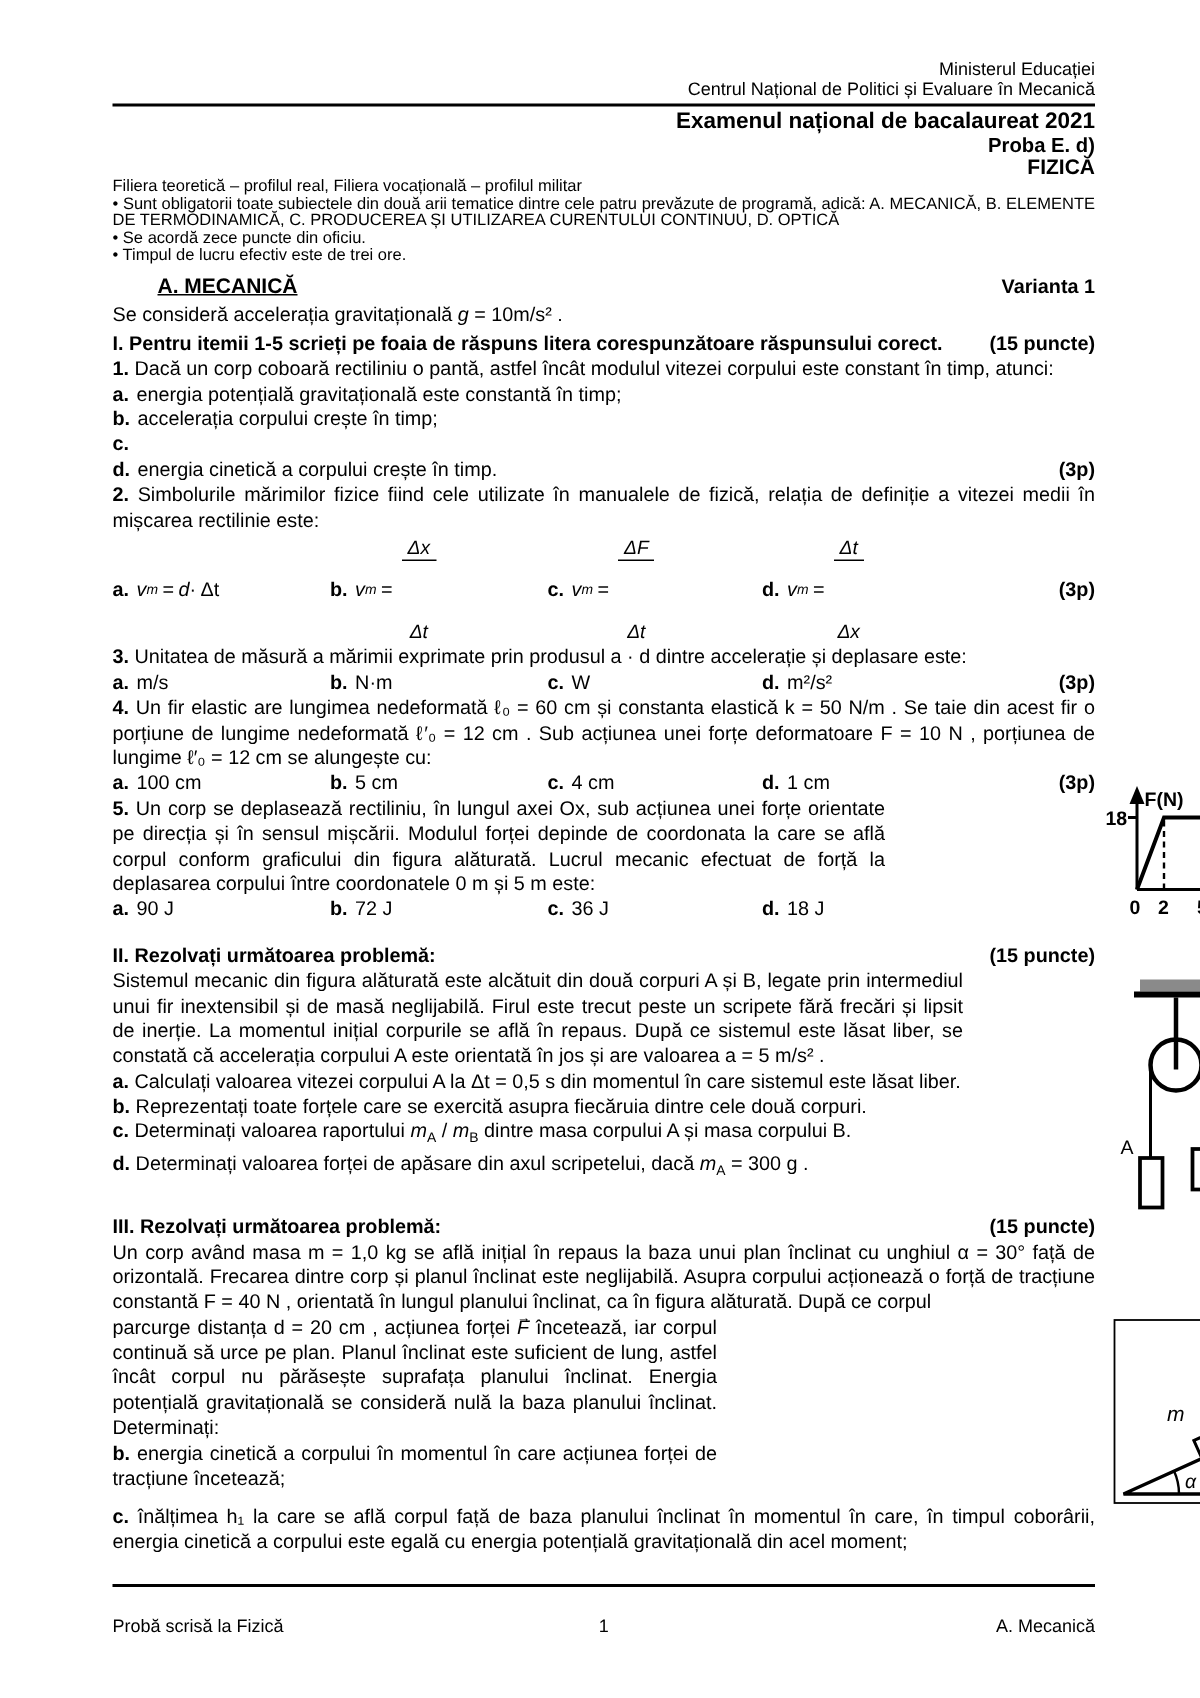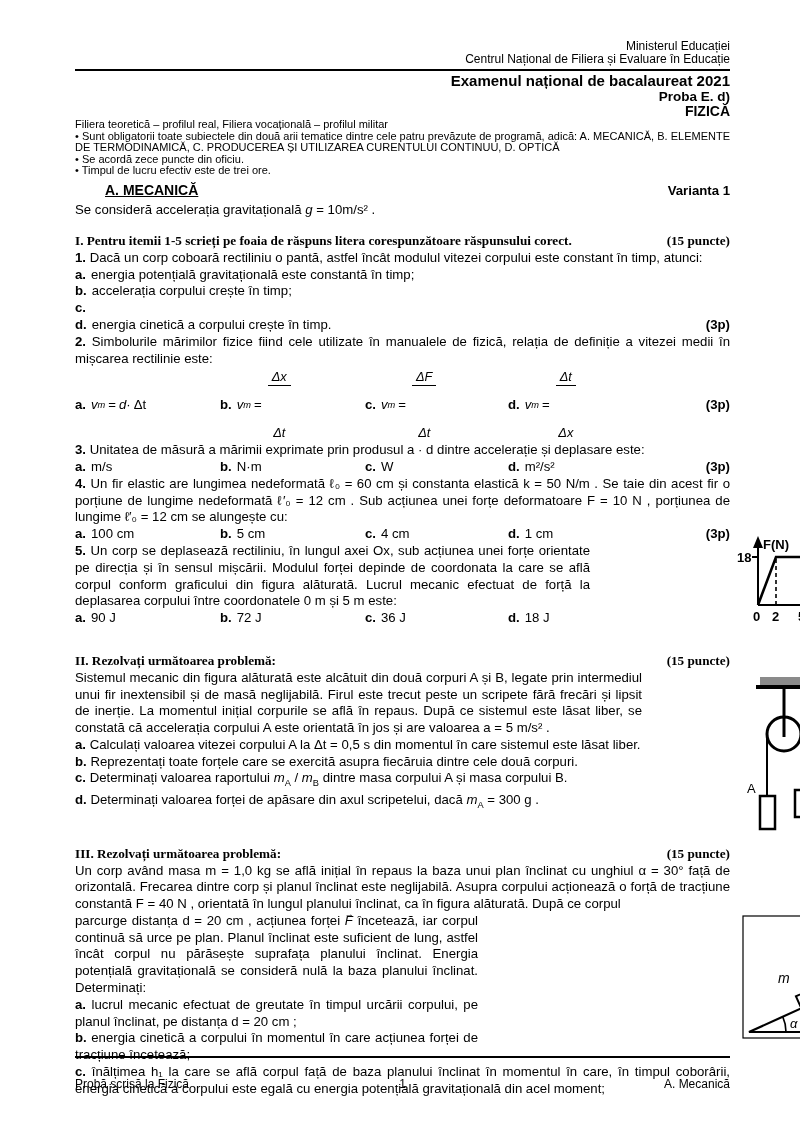--- a/index.html
+++ b/index.html
@@ -11,21 +11,21 @@
   .just{text-align:justify;}
   .ministry{font-size:12px;line-height:13px;}
   .head-rule{border-bottom:2px solid #000;margin:3px 0 2px 0;height:0;}
   .exam-title{font-size:15px;line-height:16px;font-weight:700;}
   .exam-probe{font-size:13.5px;line-height:15px;font-weight:700;}
   .exam-subject{font-size:14px;line-height:15px;font-weight:700;}
   .info{font-size:11px;line-height:11.5px;}
   .sec-row{display:flex;justify-content:space-between;align-items:baseline;margin-top:5px;}
   .sec-title{font-weight:700;font-size:14px;text-decoration:underline;margin-left:30px;}
   .variant{font-weight:700;}
-  .hrow{display:flex;justify-content:space-between;align-items:flex-end;font-weight:700;margin-top:14px;font-family:Liberation Serif, serif;}
+  .hrow{display:flex;justify-content:space-between;align-items:flex-end;font-weight:700;margin-top:2px;}
   .grav{margin-top:3px;}
   i.sym{font-style:italic;}
   sub{font-size:0.7em;}
   .oline{display:flex;}
   .oline .ok{margin-right:5px;font-weight:700;}
   .flexsb{justify-content:space-between;}
   .orow{display:flex;align-items:center;}
   .orow .cell{display:flex;align-items:center;}
   .orow .c1,.orow .c2{width:145px;}
   .orow .c3{width:143px;}
@@ -51,21 +51,21 @@
   svg text{font-family:"Liberation Sans",sans-serif;fill:#000;}
 </style>
 </head>
 <body>
 
 <div class="page">
   <div class="content">
 
     <div class="center ministry">
       <p>Ministerul Educației</p>
-      <p>Centrul Național de Filiera și Evaluare în Educație</p>
+      <p>Centrul Național de Politici și Evaluare în Mecanică</p>
     </div>
     <div class="head-rule"></div>
     <div class="center">
       <p class="exam-title">Examenul național de bacalaureat 2021</p>
       <p class="exam-probe">Proba E. d)</p>
       <p class="exam-subject">FIZICĂ</p>
     </div>
     <div class="info">
       <p>Filiera teoretică – profilul real, Filiera vocațională – profilul militar</p>
       <p class="just">• Sunt obligatorii toate subiectele din două arii tematice dintre cele patru prevăzute de programă, adică: A. MECANICĂ, B. ELEMENTE DE TERMODINAMICĂ, C. PRODUCEREA ȘI UTILIZAREA CURENTULUI CONTINUU, D. OPTICĂ</p>
@@ -272,21 +272,20 @@
         <rect x="56" y="77" width="18" height="14" fill="#fff" stroke="#000" stroke-width="2" transform="rotate(-24.4 65 84)"></rect>
         <line x1="84" y1="74" x2="136" y2="50.5" stroke="#000" stroke-width="2.2"></line>
         <polygon points="142,48 133.5,55.5 131,49.5" fill="#000"></polygon>
         <path d="M 44 117 A 37 37 0 0 0 40.7 101.7" fill="none" stroke="#000" stroke-width="1.6"></path>
         <text x="36" y="68" font-size="14" font-style="italic">m</text>
         <text x="121" y="44" font-size="14" font-style="italic" font-weight="bold">F</text>
         <text x="118" y="32" font-size="11">→</text>
         <text x="48" y="113" font-size="13" font-style="italic">α</text>
       </svg>
       <p class="just"><span>parcurge distanța d = 20 cm , acțiunea forței </span><span class="vec"><span>F</span><span class="vec-arrow">→</span></span><span> încetează, iar corpul continuă să urce pe plan. Planul înclinat este suficient de lung, astfel încât corpul nu părăsește suprafața planului înclinat. Energia potențială gravitațională se consideră nulă la baza planului înclinat. Determinați:</span></p>
-      <p class="just"><b>a.</b> <span>lucrul mecanic efectuat de greutate în timpul urcării corpului, pe planul înclinat, pe distanța d = 20 cm ;</span></p>
       <p class="just"><b>b.</b> <span>energia cinetică a corpului în momentul în care acțiunea forței de tracțiune încetează;</span></p>
     </div>
     <p class="just"><b>c.</b> <span>înălțimea h₁ la care se află corpul față de baza planului înclinat în momentul în care, în timpul coborârii, energia cinetică a corpului este egală cu energia potențială gravitațională din acel moment;</span></p>
 
   </div>
 
   <div class="footer">
     <span>Probă scrisă la Fizică</span>
     <span class="fc">1</span>
     <span class="fr">A. Mecanică</span>

